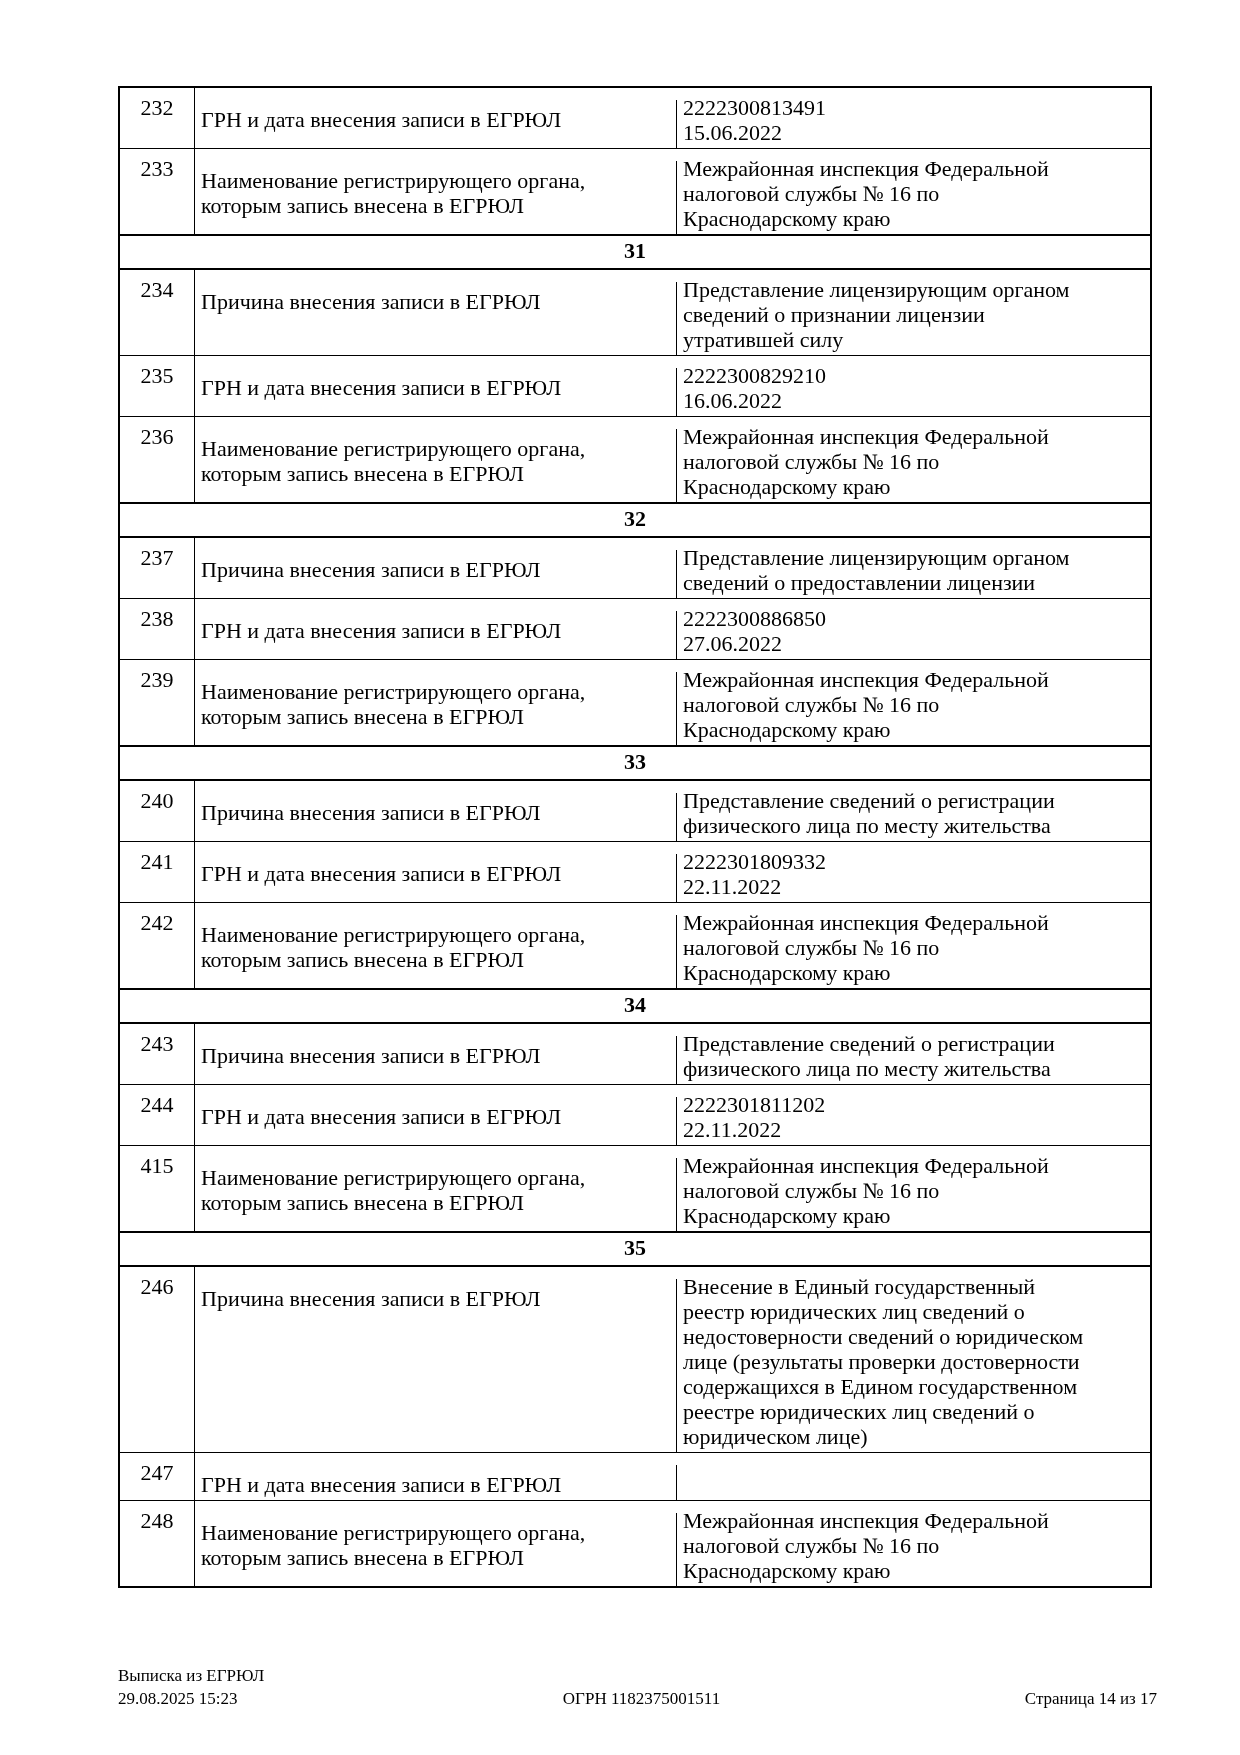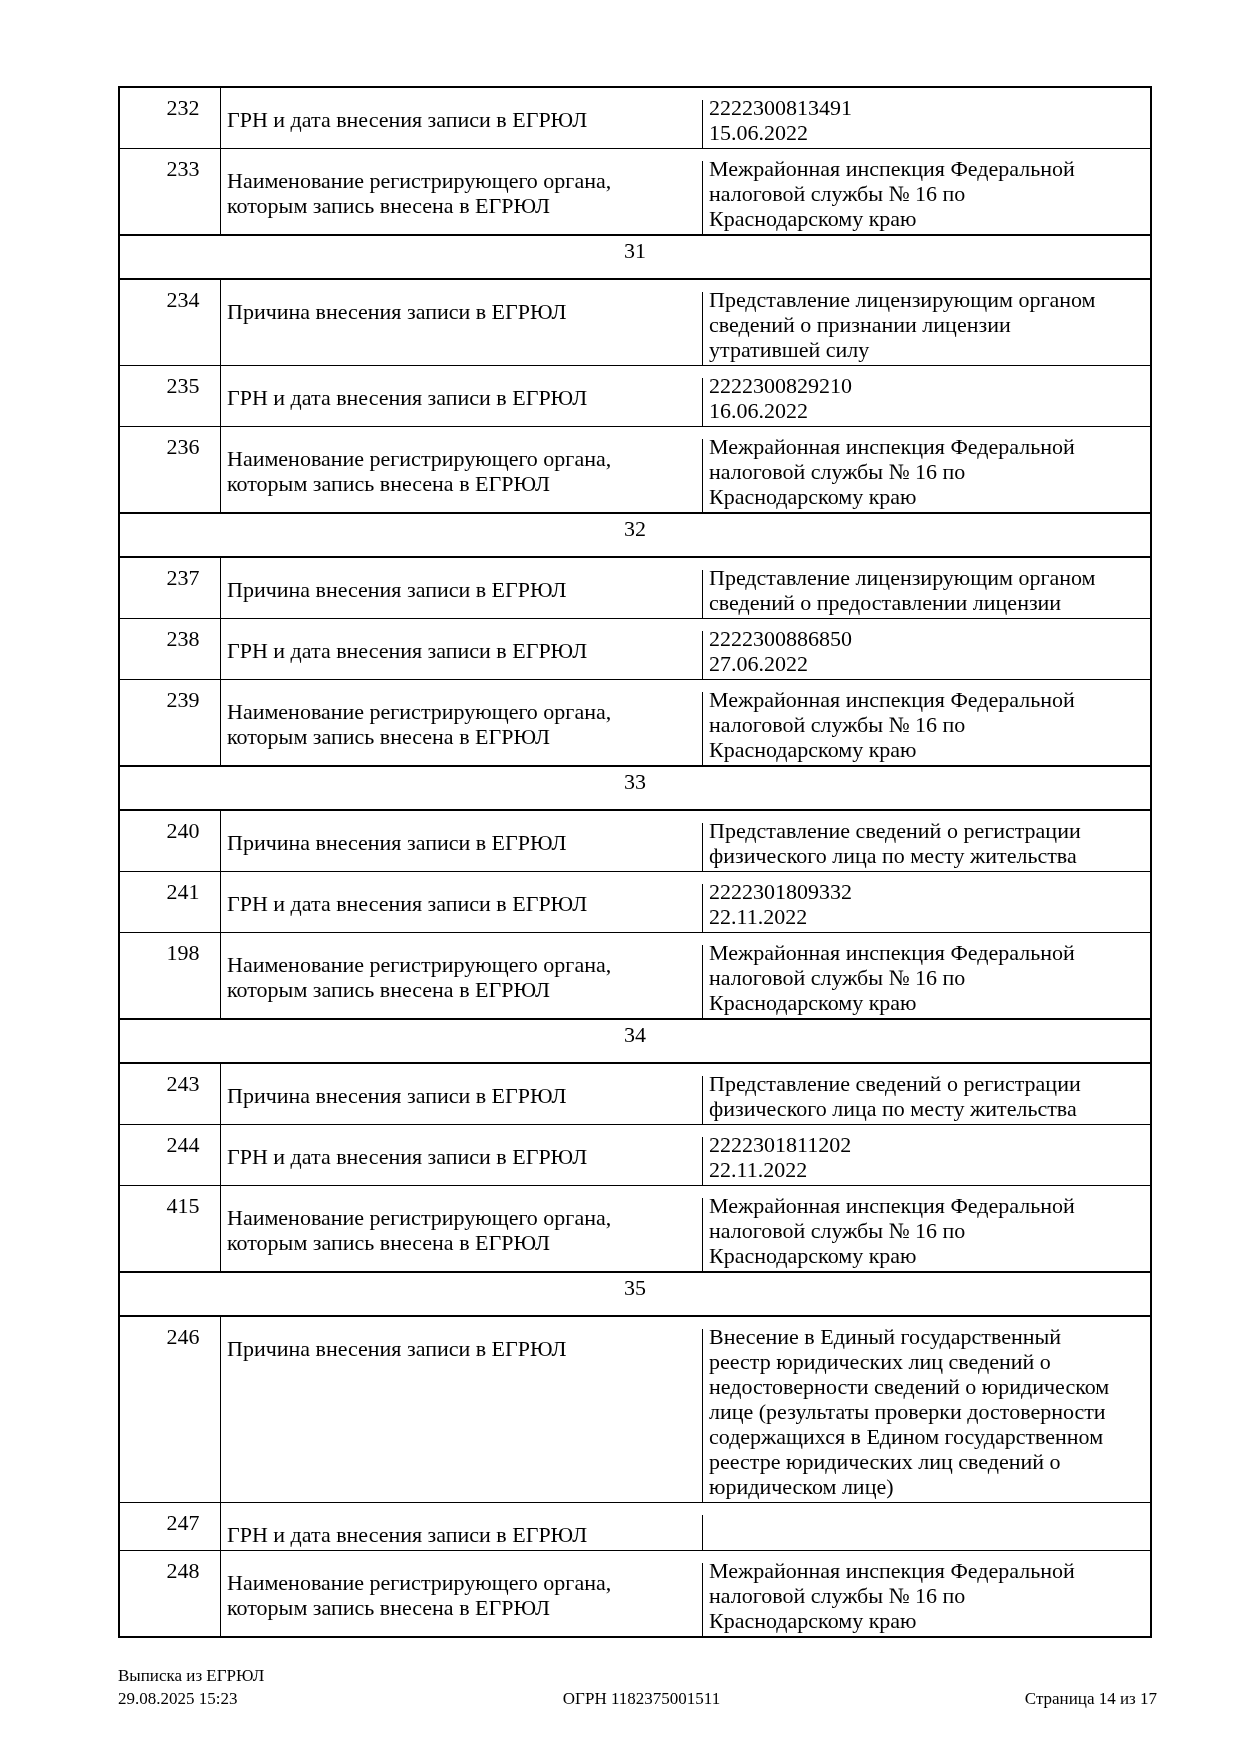--- a/index.html
+++ b/index.html
@@ -40,35 +40,34 @@
     white-space: pre-line;
     overflow: hidden;
   }
   .c-num {
     width: 75px;
     flex: 0 0 75px;
     border-right: 1px solid #000;
     text-align: center;
     padding-left: 2px;
     padding-right: 2px;
-    margin-left: 26px;
   }
   .c-label {
     width: 482px;
     flex: 0 0 482px;
     border-right: 1px solid #000;
     margin-top: 12px;
   }
   .c-value { flex: 1 1 auto; }
 
   .section-cell {
     flex: 1 1 auto;
     text-align: center;
-    font-weight: normal;
-    padding: 2px 6px 15px 6px;
+    font-weight: bold;
+    padding: 2px 6px 5px 6px;
     border-radius: 6px;
   }
 
   .footer {
     position: absolute;
     left: 118px;
     top: 1652px;
     width: 1047px;
     font-size: 17px;
     line-height: 23px;
@@ -166,21 +165,21 @@
         <div class="cell c-value">Представление сведений о регистрации
 физического лица по месту жительства</div>
       </div>
       <div class="t-row">
         <div class="cell c-num">241</div>
         <div class="cell c-label">ГРН и дата внесения записи в ЕГРЮЛ</div>
         <div class="cell c-value">2222301809332
 22.11.2022</div>
       </div>
       <div class="t-row">
-        <div class="cell c-num">198</div>
+        <div class="cell c-num">242</div>
         <div class="cell c-label">Наименование регистрирующего органа,
 которым запись внесена в ЕГРЮЛ</div>
         <div class="cell c-value">Межрайонная инспекция Федеральной
 налоговой службы № 16 по
 Краснодарскому краю</div>
       </div>
       <div class="t-row section">
         <div class="cell section-cell">34</div>
       </div>
       <div class="t-row">

